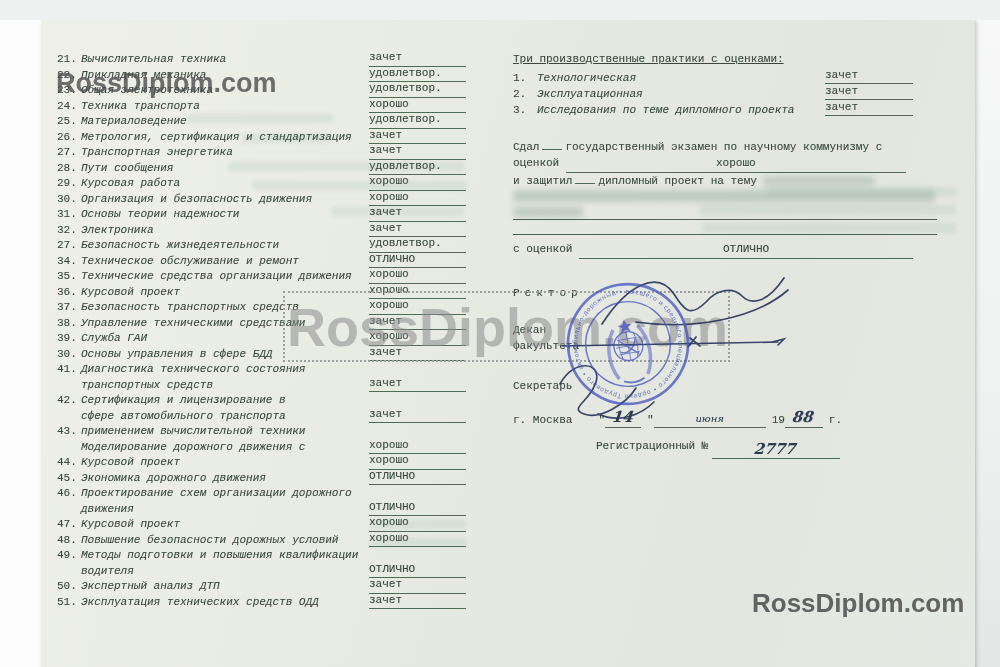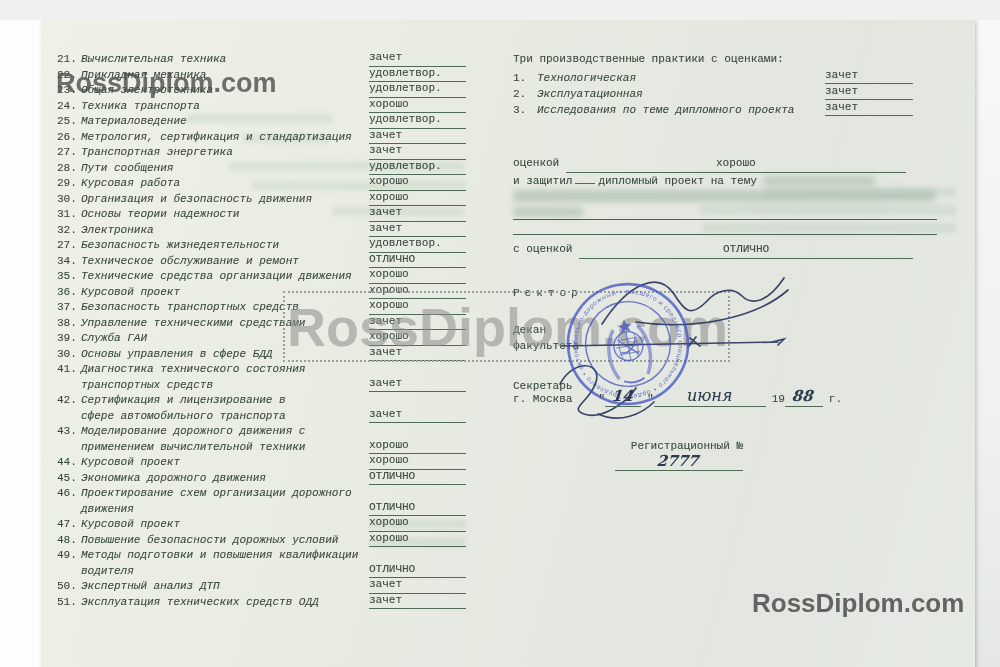--- a/index.html
+++ b/index.html
@@ -30,21 +30,21 @@
   .srow{position:relative;font-size:11px;line-height:15.5px;}
   .snum{position:absolute;left:0;top:0;}
   .stitle{margin-left:24px;font-style:italic;}
   .stitle div{white-space:nowrap;}
   .sgrade{position:absolute;left:312px;bottom:1px;width:97px;
     border-bottom:1.7px solid var(--line);white-space:nowrap;}
 
   
   .rp{position:absolute;font-size:11px;line-height:15.5px;}
   .practices{position:absolute;left:513px;top:32px;width:430px;}
-  .phead{font-size:11px;line-height:15.5px;margin-bottom:2px;}
+  .phead{font-size:11px;line-height:15.5px;margin-bottom:2px;text-decoration:underline;}
   .prow{position:relative;font-size:11px;line-height:16px;}
   .pgrade{position:absolute;left:312px;bottom:2px;width:88px;border-bottom:1.7px solid var(--line);}
 
   .blank{display:inline-block;width:20px;height:1em;border-bottom:1.4px solid var(--line);
     vertical-align:baseline;margin:0 3px;}
   .fill-line{display:inline-block;border-bottom:1.6px solid var(--line);text-align:center;
     vertical-align:baseline;}
   .hr{position:absolute;height:0;border-bottom:1.7px solid #4c6354;}
 
   .blur-blob{position:absolute;background:#9fb4a4;opacity:.55;filter:blur(3px);border-radius:2px;}
@@ -52,28 +52,28 @@
     filter:blur(3px);vertical-align:middle;margin-left:6px;border-radius:2px;}
 
   .hand{font-family:"DejaVu Serif",serif;font-style:italic;color:var(--hand);}
 
   
   .sig-svg{position:absolute;left:540px;top:242px;width:270px;height:170px;}
   .stamp{position:absolute;left:564px;top:260px;width:128px;height:128px;
     transform:rotate(-10deg);opacity:.88;}
 
   
-  .dateline{position:absolute;left:513px;top:368px;display:flex;align-items:flex-end;
+  .dateline{position:absolute;left:513px;top:390px;display:flex;align-items:flex-end;
     font-size:11px;line-height:15px;}
   .dateline .seg{margin-left:6px;}
   .u-day{display:inline-block;width:36px;border-bottom:1.6px solid var(--line);text-align:center;}
   .u-month{display:inline-block;width:112px;border-bottom:1.6px solid var(--line);text-align:center;}
   .u-year{display:inline-block;width:38px;border-bottom:1.6px solid var(--line);text-align:center;}
   .hand-num{font-size:15px;transform:skewX(-8deg);display:inline-block;font-weight:bold;}
-  .regline{position:absolute;left:611px;top:420px;font-size:11px;display:flex;align-items:flex-end;flex-direction:column;}
+  .regline{position:absolute;left:596px;top:420px;font-size:11px;display:flex;}
   .u-reg{display:inline-block;width:128px;border-bottom:1.6px solid var(--line);text-align:center;}
 
   
   .wm{font-family:"Liberation Sans",sans-serif;font-weight:600;letter-spacing:0;
     pointer-events:none;}
   .wm-topleft{position:absolute;left:56px;top:48px;font-size:27px;color:#4e4e4e;opacity:.8;}
   .wm-center-box{position:absolute;left:283px;top:271px;width:447px;height:71px;
     border:2px dotted #9aa09e;display:flex;align-items:center;}
   .wm-center{font-size:54px;color:#8d8d8d;opacity:.55;margin-left:2px;white-space:nowrap;}
   .wm-bottomright{position:absolute;left:752px;top:568px;font-size:26px;color:#555;opacity:.9;}
@@ -273,22 +273,22 @@
         <span class="snum">42.</span>
         <div class="stitle">
           <div>Сертификация и лицензирование в</div>
           <div>сфере автомобильного транспорта</div>
         </div>
         <span class="sgrade">зачет</span>
       </div>
       <div class="srow">
         <span class="snum">43.</span>
         <div class="stitle">
+          <div>применением вычислительной  техники</div>
           <div>Моделирование дорожного движения с</div>
-          <div>применением вычислительной  техники</div>
         </div>
         <span class="sgrade">хорошо</span>
       </div>
       <div class="srow">
         <span class="snum">44.</span>
         <div class="stitle">
           <div>Курсовой проект</div>
 
         </div>
         <span class="sgrade">хорошо</span>
@@ -372,20 +372,23 @@
         <div class="prow">
           <span class="snum">3.</span>
           <div class="stitle">
             <div>Исследования по теме дипломного проекта</div>
           </div>
           <span class="pgrade">зачет</span>
         </div>
       </div>
   </div>
 
+  <div class="rp mono" style="left:513px;top:119px;width:430px;">
+    <span>Сдал</span><span class="blank"></span><span>государственный экзамен по научному коммунизму с</span>
+  </div>
   <div class="rp mono" style="left:513px;top:153px;width:430px;">
     <span>и защитил</span><span class="blank"></span><span>дипломный проект на тему</span><span class="blur-inline"></span>
   </div>
   <div class="rp mono" style="left:513px;top:136px;width:430px;">
     <span>оценкой</span>
     <span class="fill-line" style="width:340px;">хорошо</span>
   </div>
   <div class="blur-blob" style="left:513px;top:170px;width:422px;height:12px;"></div>
   <div class="blur-blob" style="left:513px;top:187px;width:70px;height:10px;"></div>
   <div class="hr" style="left:513px;top:199px;width:424px;"></div>
@@ -436,21 +439,21 @@
     <text font-family="DejaVu Sans, sans-serif" font-size="6.1" fill="#4052c4" letter-spacing="0.4" opacity="0.9">
       <textPath href="#ringpath">• высшего и среднего специального • ордена Трудового • автомобильно-дорожный •</textPath>
     </text>
   </svg>
 
   <div class="dateline mono">
     <span>г. Москва</span>
     <span class="seg" style="margin-left:26px;">"</span>
     <span class="u-day"><span class="hand hand-num">14</span></span>
     <span class="seg">"</span>
-    <span class="u-month"><span class="hand" style="font-size:16px;">июня</span></span>
+    <span class="u-month"><span class="hand" style="font-size:10px;">июня</span></span>
     <span class="seg">19</span>
     <span class="u-year"><span class="hand hand-num">88</span></span>
     <span class="seg">г.</span>
   </div>
 
   <div class="regline mono">
     <span>Регистрационный №</span>
     <span class="u-reg" style="margin-left:4px;"><span class="hand hand-num">2777</span></span>
   </div>
 

